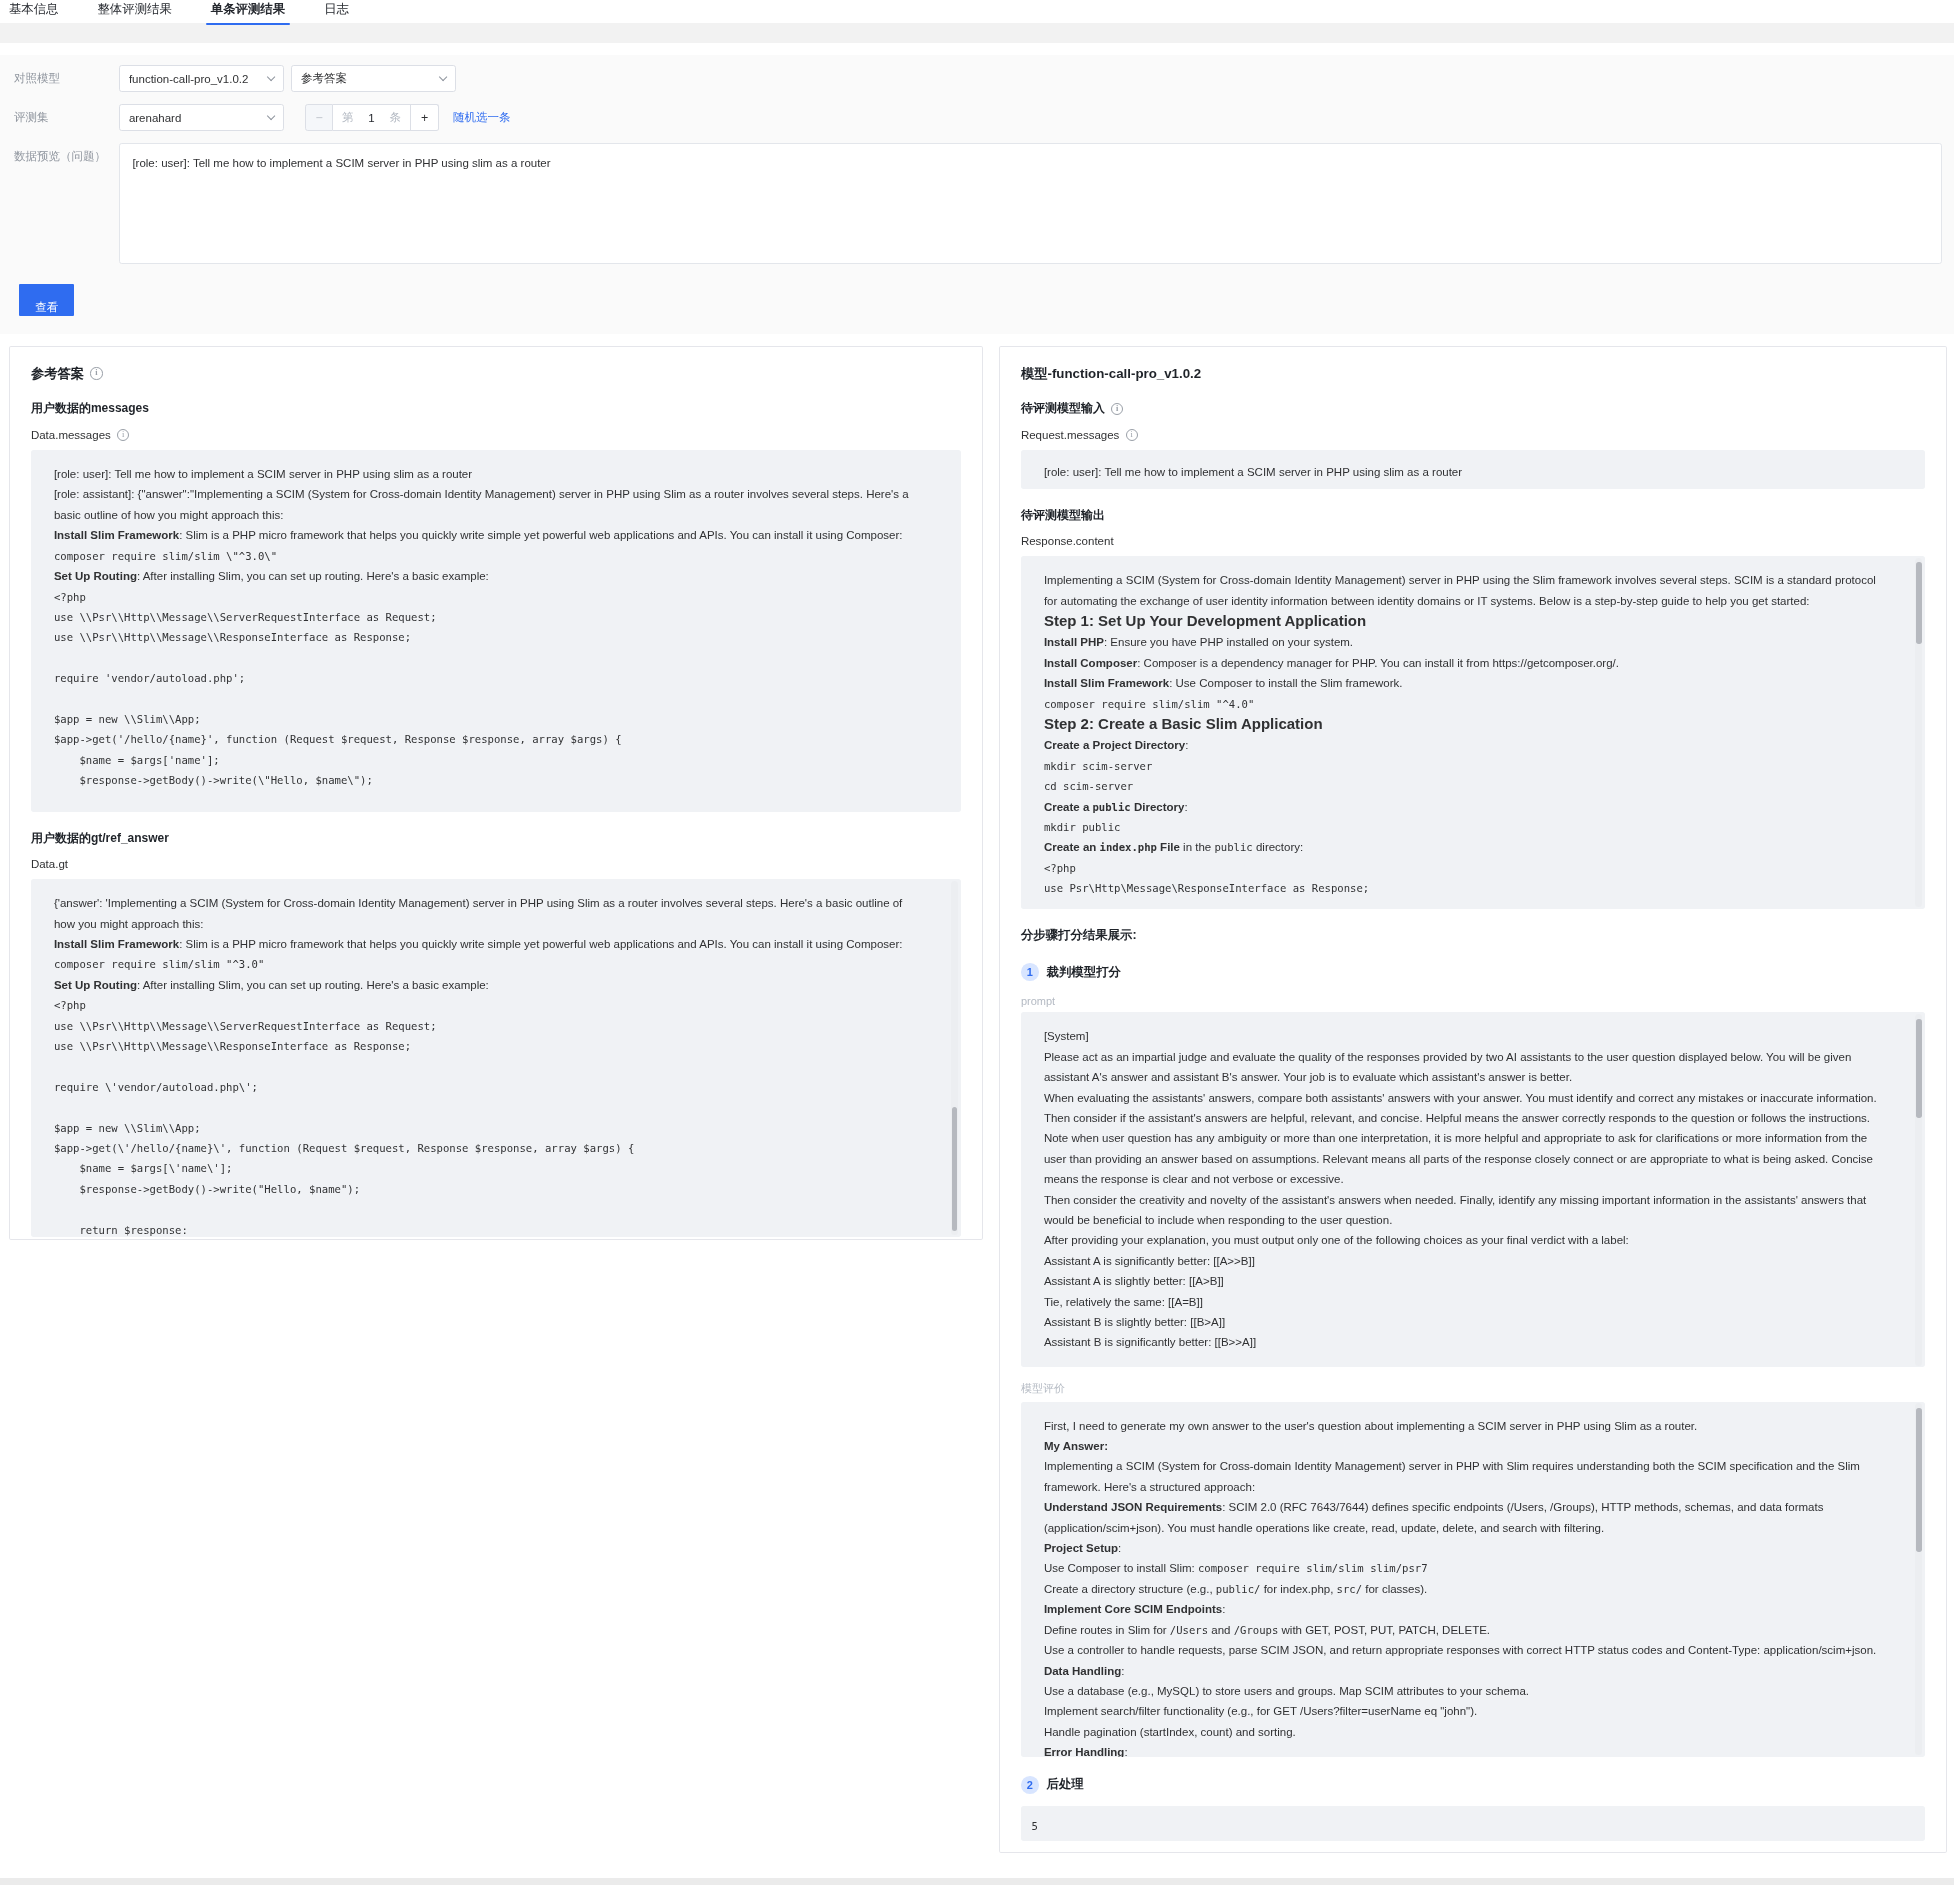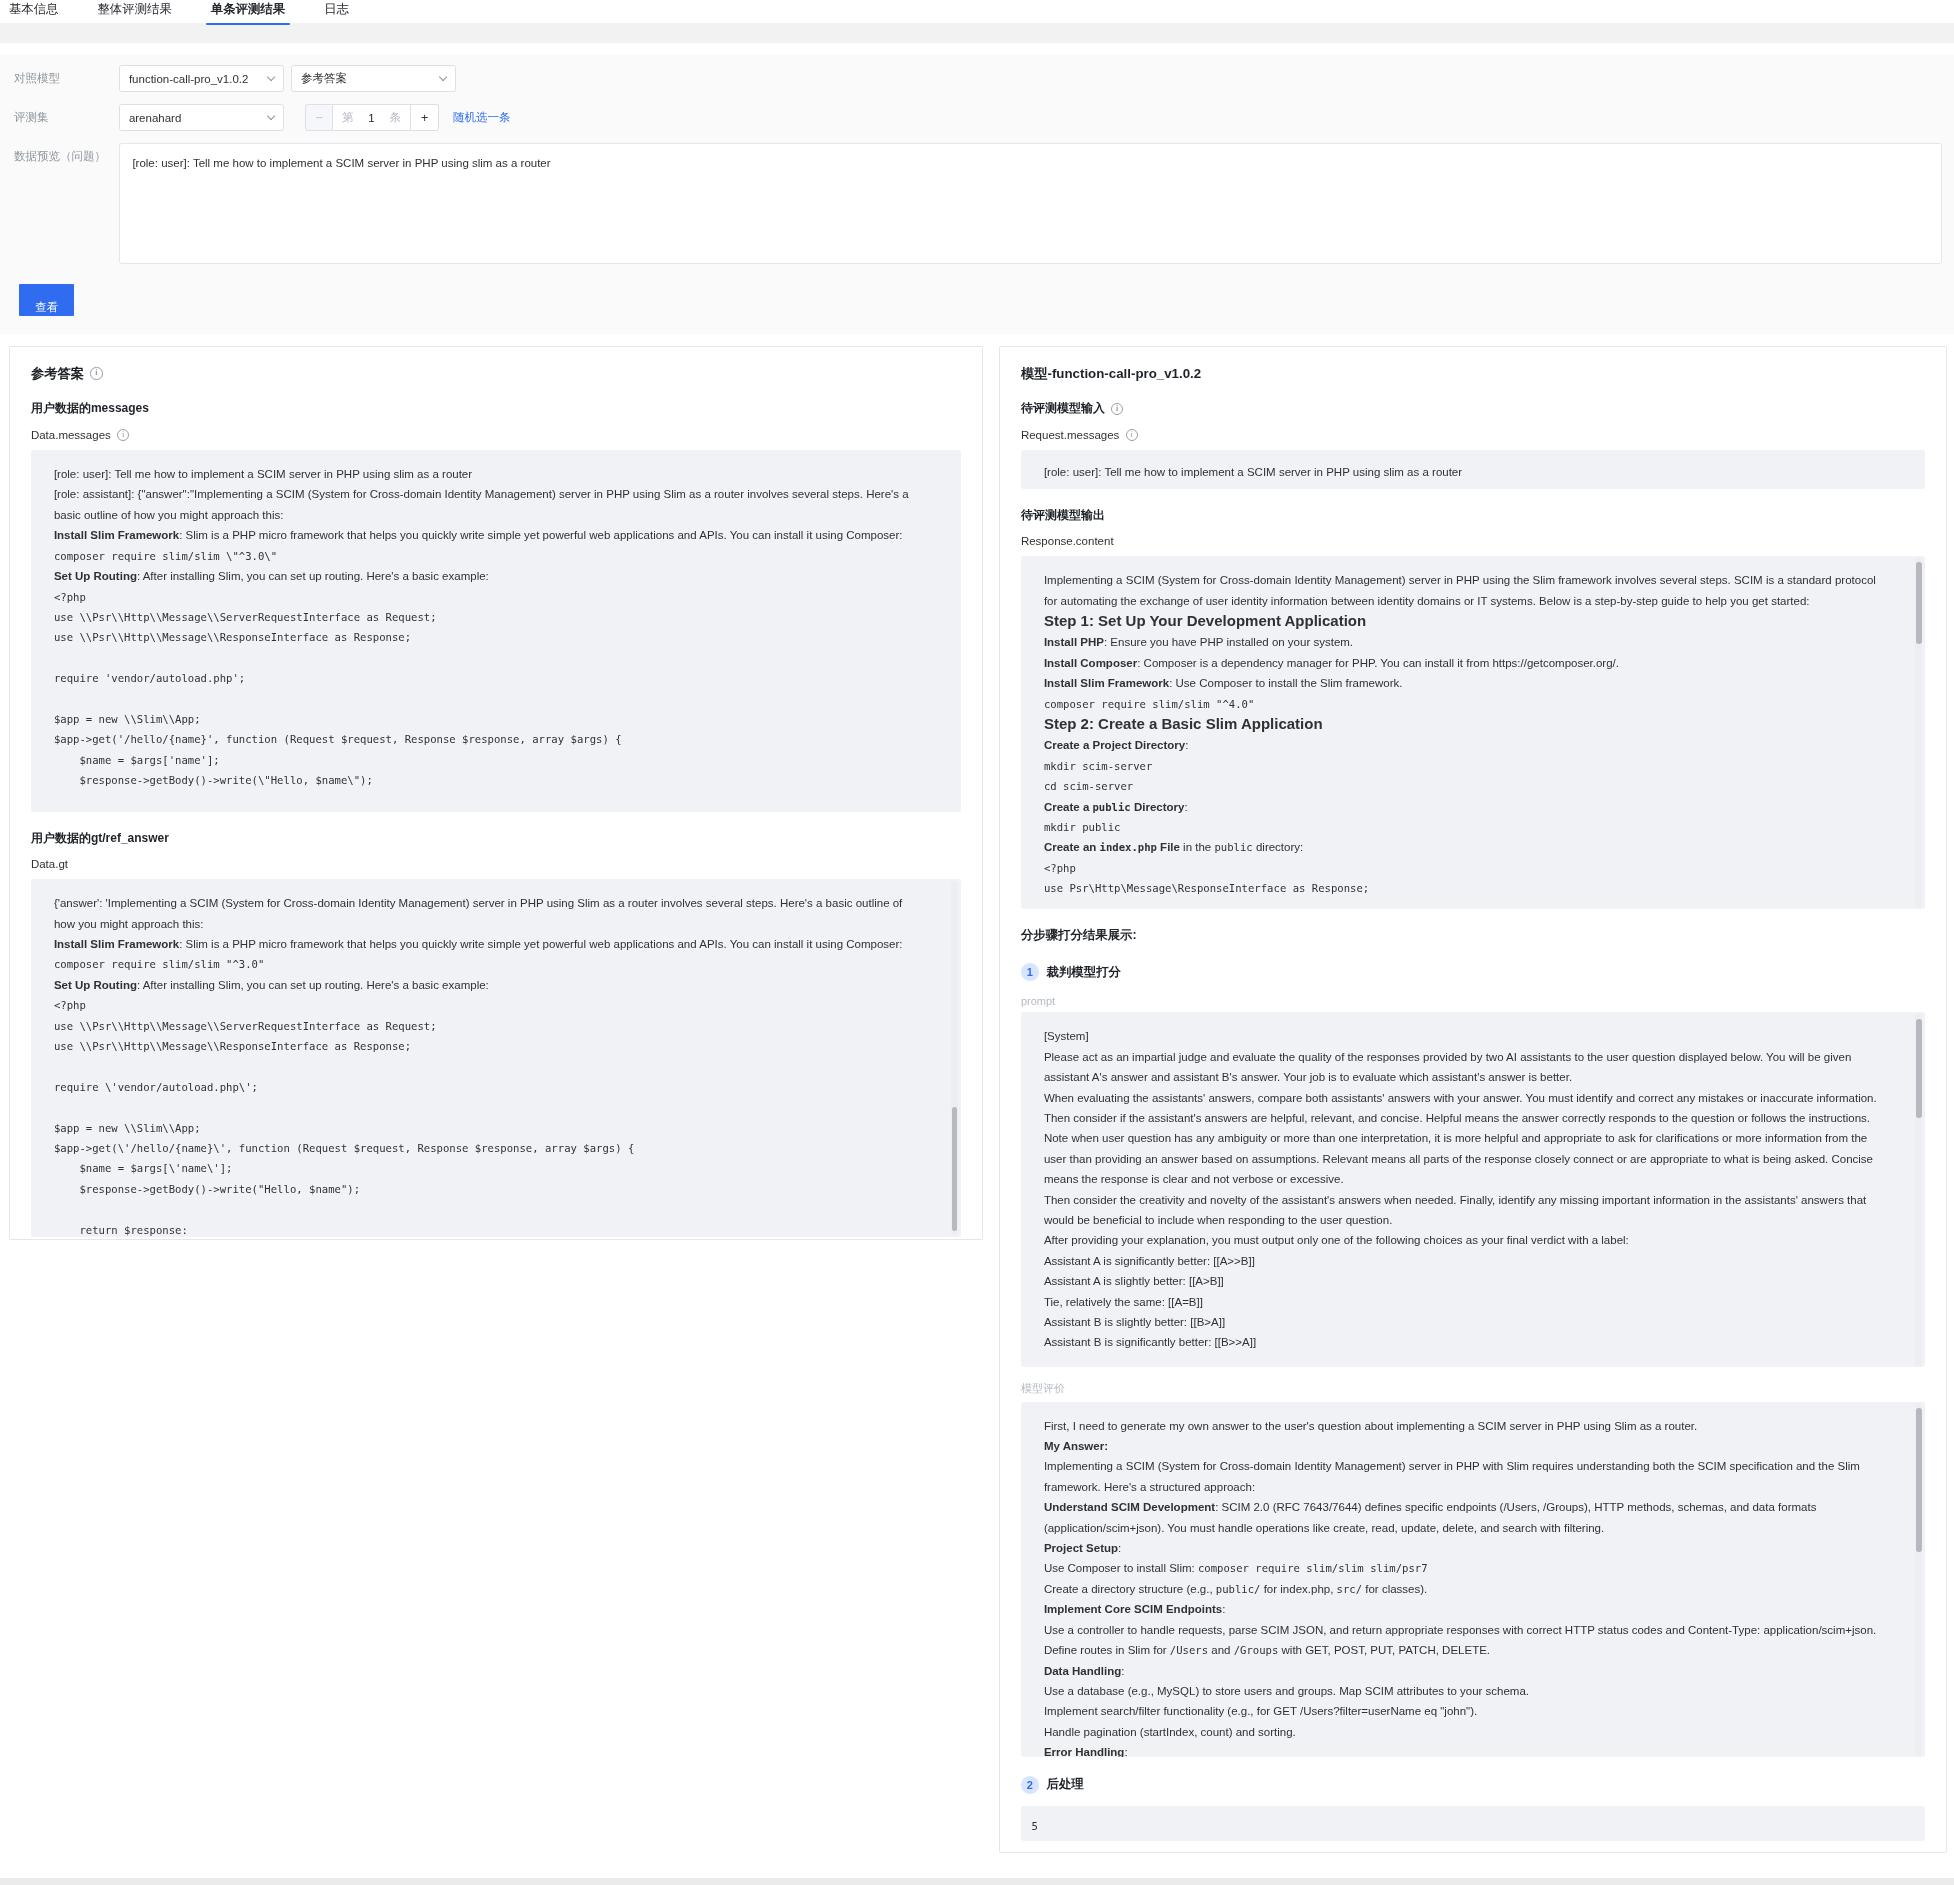--- a/index.html
+++ b/index.html
@@ -259,27 +259,27 @@
           <div class="sb-track sb-prompt">
             <div class="sb-thumb"></div>
           </div>
       </div>
 
       <div class="gray-label">模型评价</div>
       <div class="codebox box-eval">
         <div class="line"><span class="seg">First, I need to generate my own answer to the user's question about implementing a SCIM server in PHP using Slim as a router.</span></div>
           <div class="line"><span class="seg seg-b">My Answer:</span></div>
           <div class="line"><span class="seg">Implementing a SCIM (System for Cross-domain Identity Management) server in PHP with Slim requires understanding both the SCIM specification and the Slim framework. Here's a structured approach:</span></div>
-          <div class="line"><span class="seg seg-b">Understand SCIM Development</span><span class="seg">: SCIM 2.0 (RFC 7643/7644) defines specific endpoints (/Users, /Groups), HTTP methods, schemas, and data formats (application/scim+json). You must handle operations like create, read, update, delete, and search with filtering.</span></div>
+          <div class="line"><span class="seg seg-b">Understand JSON Requirements</span><span class="seg">: SCIM 2.0 (RFC 7643/7644) defines specific endpoints (/Users, /Groups), HTTP methods, schemas, and data formats (application/scim+json). You must handle operations like create, read, update, delete, and search with filtering.</span></div>
           <div class="line"><span class="seg seg-b">Project Setup</span><span class="seg">:</span></div>
           <div class="line"><span class="seg">Use Composer to install Slim: </span><span class="seg seg-m">composer require slim/slim slim/psr7</span></div>
           <div class="line"><span class="seg">Create a directory structure (e.g., </span><span class="seg seg-m">public/</span><span class="seg"> for index.php, </span><span class="seg seg-m">src/</span><span class="seg"> for classes).</span></div>
           <div class="line"><span class="seg seg-b">Implement Core SCIM Endpoints</span><span class="seg">:</span></div>
+          <div class="line"><span class="seg">Define routes in Slim for </span><span class="seg seg-m">/Users</span><span class="seg"> and </span><span class="seg seg-m">/Groups</span><span class="seg"> with GET, POST, PUT, PATCH, DELETE.</span></div>
           <div class="line"><span class="seg">Use a controller to handle requests, parse SCIM JSON, and return appropriate responses with correct HTTP status codes and Content-Type: application/scim+json.</span></div>
-          <div class="line"><span class="seg">Define routes in Slim for </span><span class="seg seg-m">/Users</span><span class="seg"> and </span><span class="seg seg-m">/Groups</span><span class="seg"> with GET, POST, PUT, PATCH, DELETE.</span></div>
           <div class="line"><span class="seg seg-b">Data Handling</span><span class="seg">:</span></div>
           <div class="line"><span class="seg">Use a database (e.g., MySQL) to store users and groups. Map SCIM attributes to your schema.</span></div>
           <div class="line"><span class="seg">Implement search/filter functionality (e.g., for GET /Users?filter=userName eq "john").</span></div>
           <div class="line"><span class="seg">Handle pagination (startIndex, count) and sorting.</span></div>
           <div class="line"><span class="seg seg-b">Error Handling</span><span class="seg">:</span></div>
           <div class="sb-track sb-eval">
             <div class="sb-thumb"></div>
           </div>
       </div>
 

